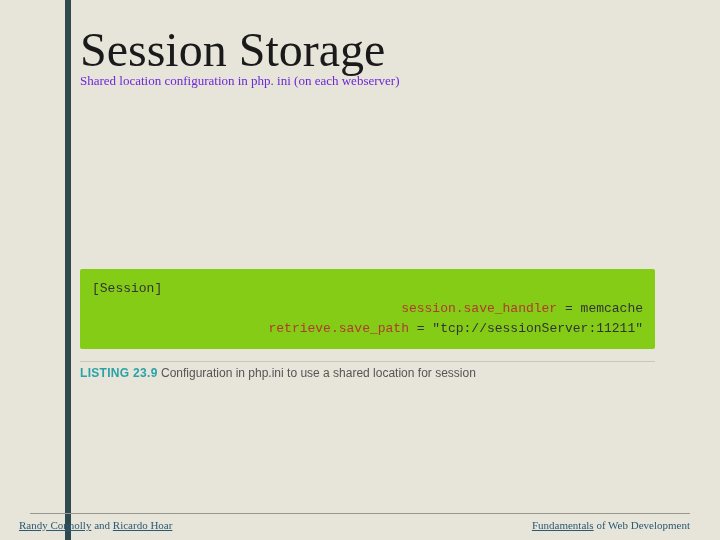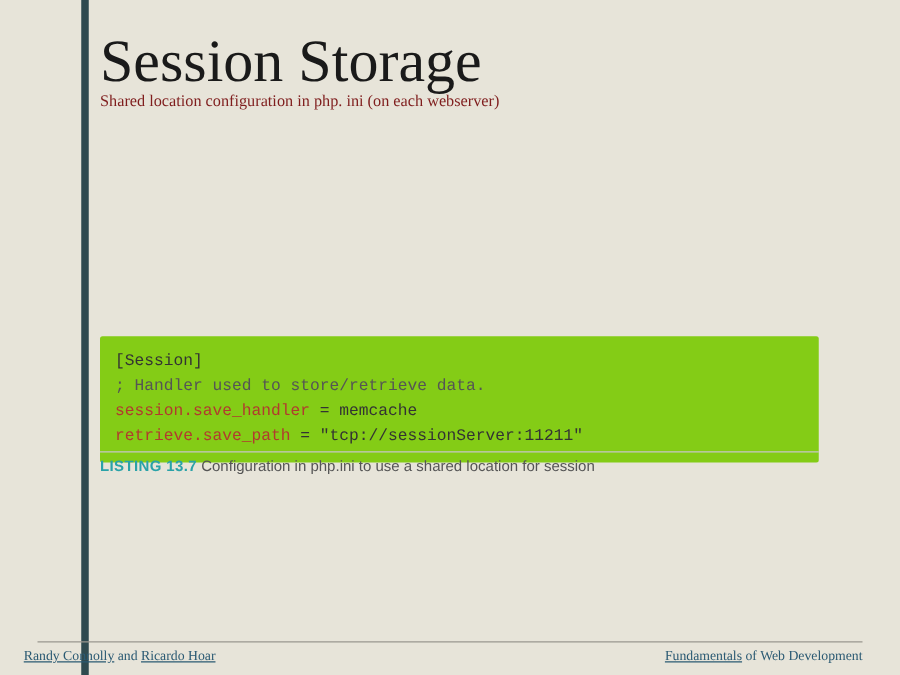--- a/index.html
+++ b/index.html
@@ -29,38 +29,38 @@
     font-size: 48px;
     font-weight: 400;
     color: #1a1a1a;
     font-family: 'Times New Roman', Times, serif;
   }
   .subtitle {
     position: absolute;
     left: 80px;
     top: 73px;
     font-size: 13px;
-    color: #7f1d1d;
+    color: #6d28d9;
     font-family: 'Times New Roman', Times, serif;
   }
   .code-block {
     position: absolute;
     left: 80px;
     top: 269px;
     width: 575px;
     background: #84cc16;
     border-radius: 2px;
     padding: 10px 12px 10px 12px;
     font-family: 'Courier New', Courier, monospace;
     font-size: 13px;
     line-height: 1.55;
   }
   .code-sec { color: #333; }
   .code-comment { color: #555; }
-  .code-line-eq { color: #333; }
+  .code-line-eq { color: #333; text-align: right; }
   .code-key { color: #b23a2e; }
   .listing-row {
     position: absolute;
     left: 80px;
     top: 361px;
     width: 575px;
     border-top: 1px solid #c6c6c6;
     padding-top: 4px;
     font-family: Arial, Helvetica, sans-serif;
     font-size: 12px;
@@ -101,31 +101,30 @@
 <body>
 
 <div class="slide">
   <div class="accent-bar"></div>
 
   <h1 class="title">Session Storage</h1>
   <div class="subtitle">Shared location configuration in php. ini (on each webserver)</div>
 
   <div class="code-block">
     <div class="code-sec">[Session]</div>
-    <div class="code-comment">; Handler used to store/retrieve data.</div>
     <div class="code-line-eq">
       <span class="code-key">session.save_handler</span><span> = memcache</span>
     </div>
     <div class="code-line-eq">
       <span class="code-key">retrieve.save_path</span><span> = "tcp://sessionServer:11211"</span>
     </div>
   </div>
 
   <div class="listing-row">
-    <span class="listing-label">LISTING 13.7</span><span class="listing-caption"> Configuration in php.ini to use a shared location for session</span>
+    <span class="listing-label">LISTING 23.9</span><span class="listing-caption"> Configuration in php.ini to use a shared location for session</span>
   </div>
 
   <div class="footer-rule"></div>
   <div class="footer-left">
     <span class="u">Randy Connolly</span><span> and </span><span class="u">Ricardo Hoar</span>
   </div>
   <div class="footer-right">
     <span class="u">Fundamentals</span><span> of Web Development</span>
   </div>
 </div>

